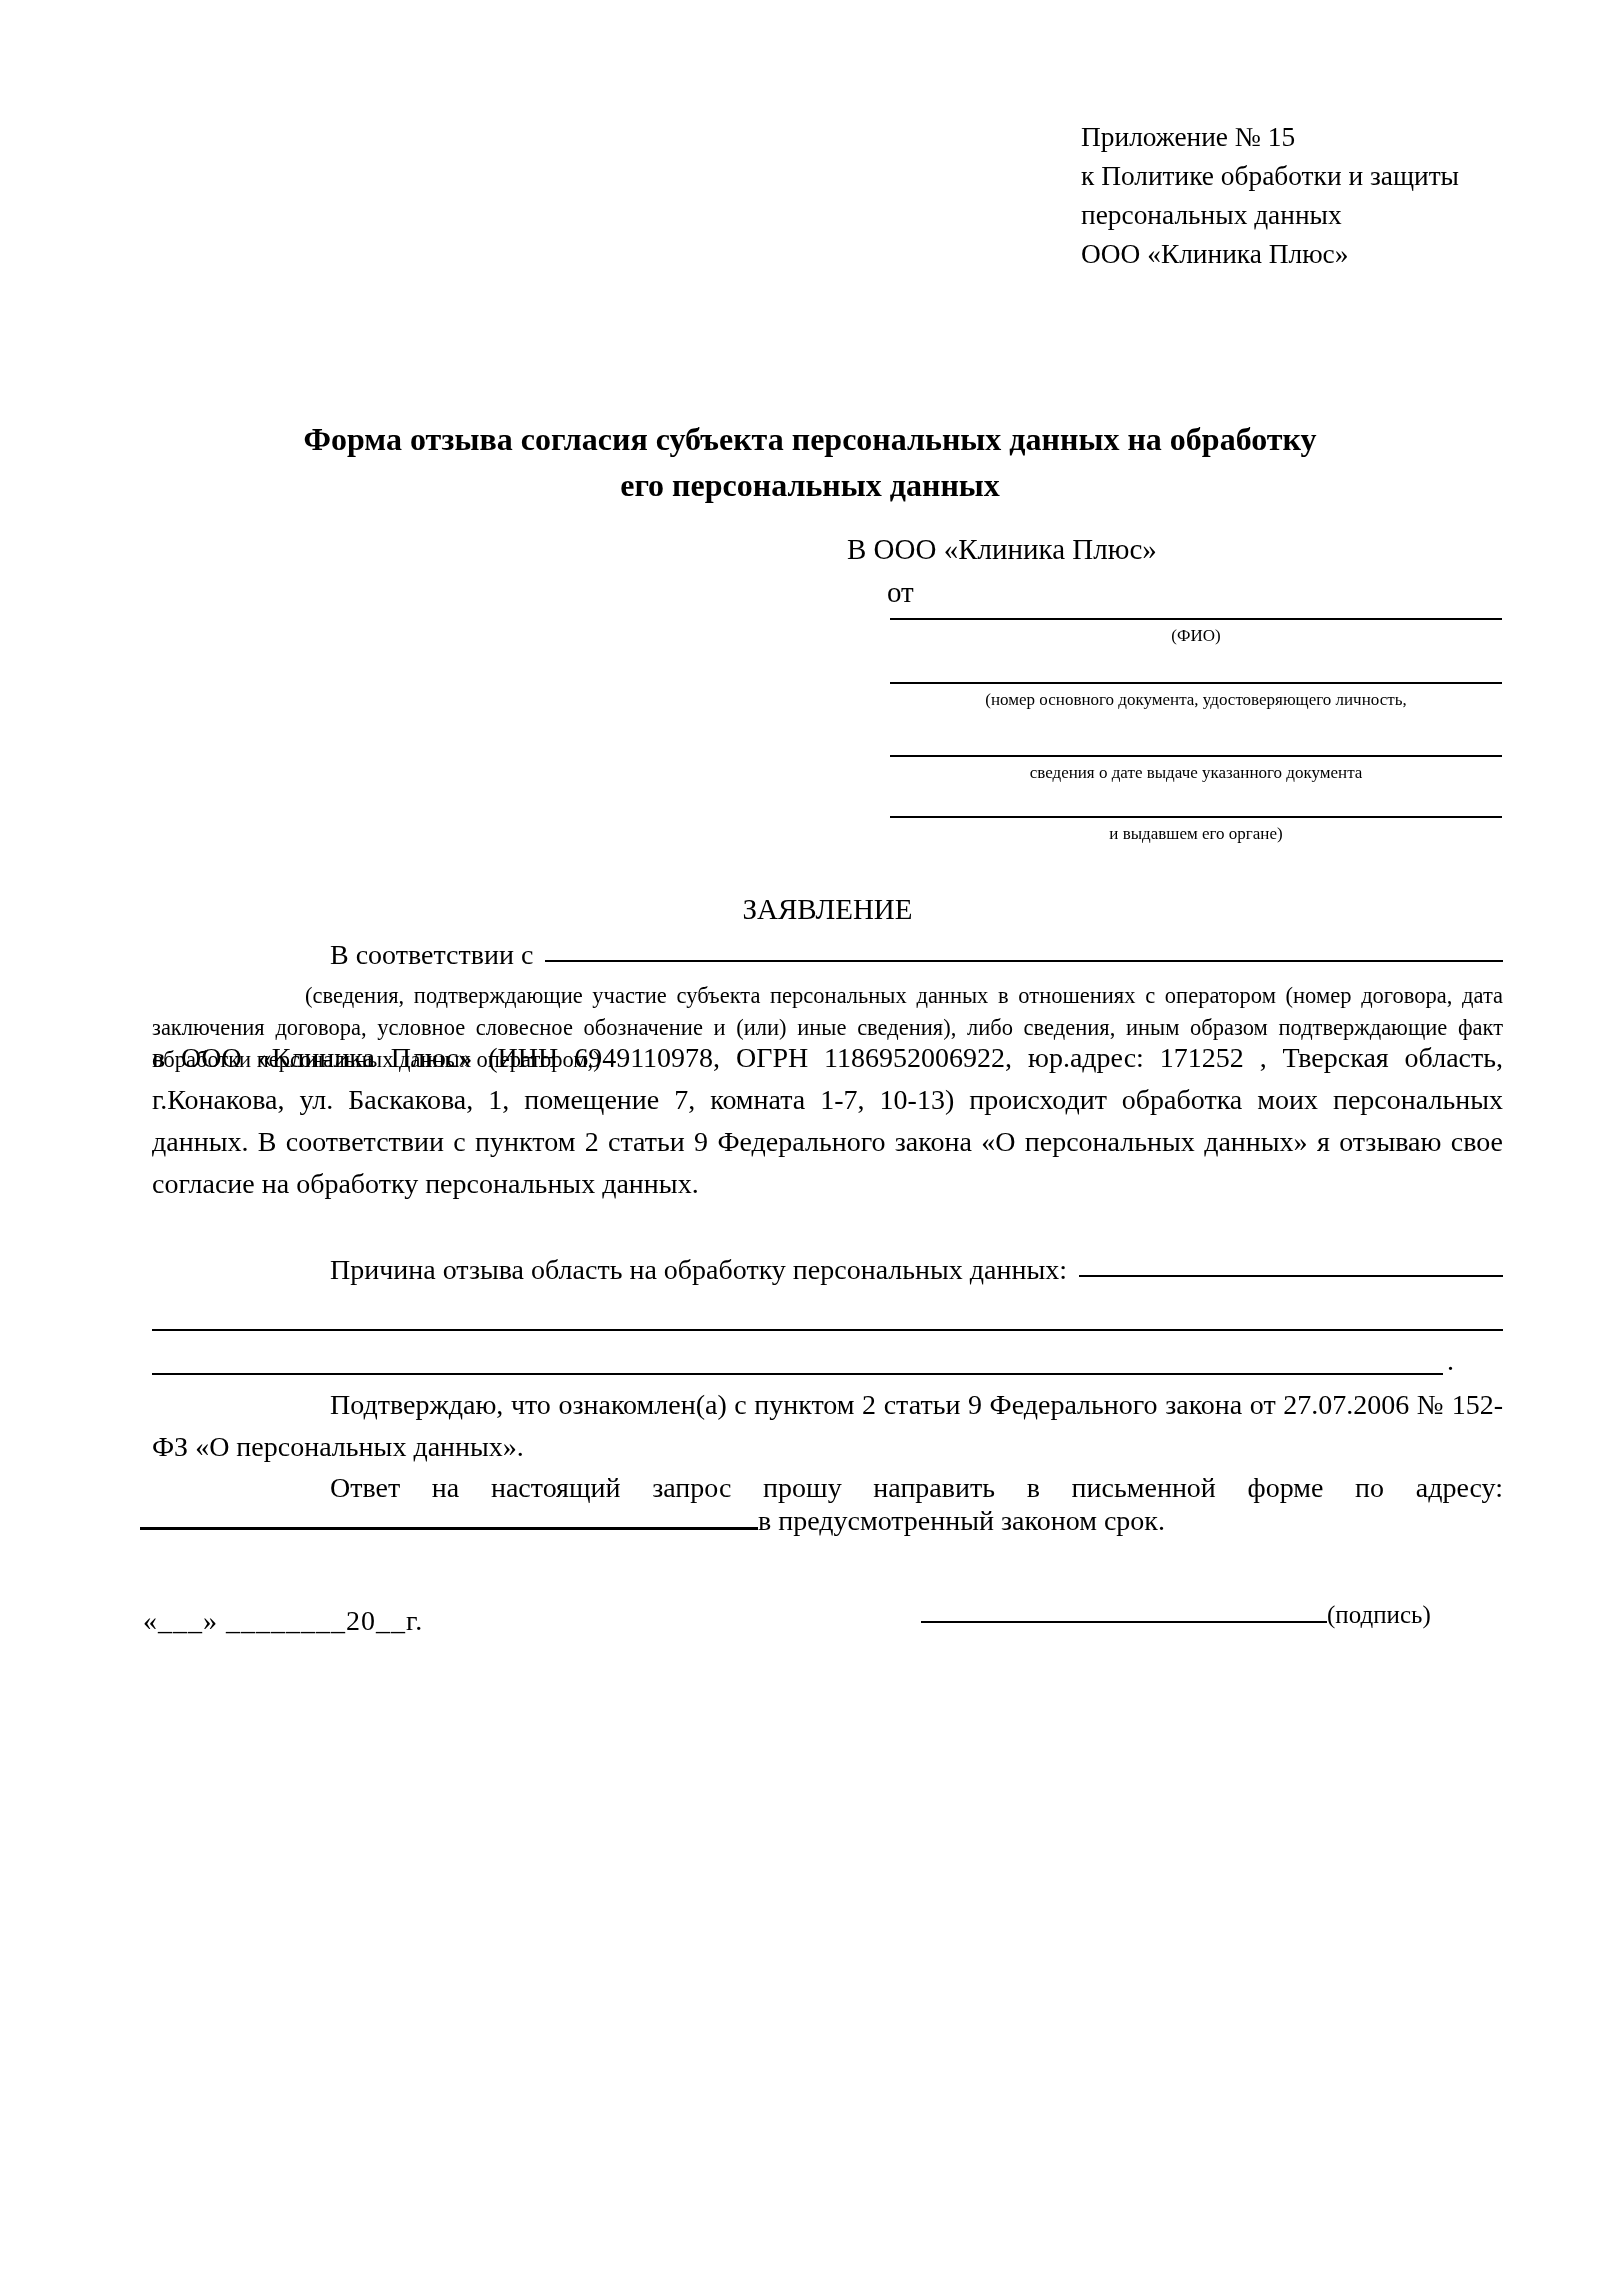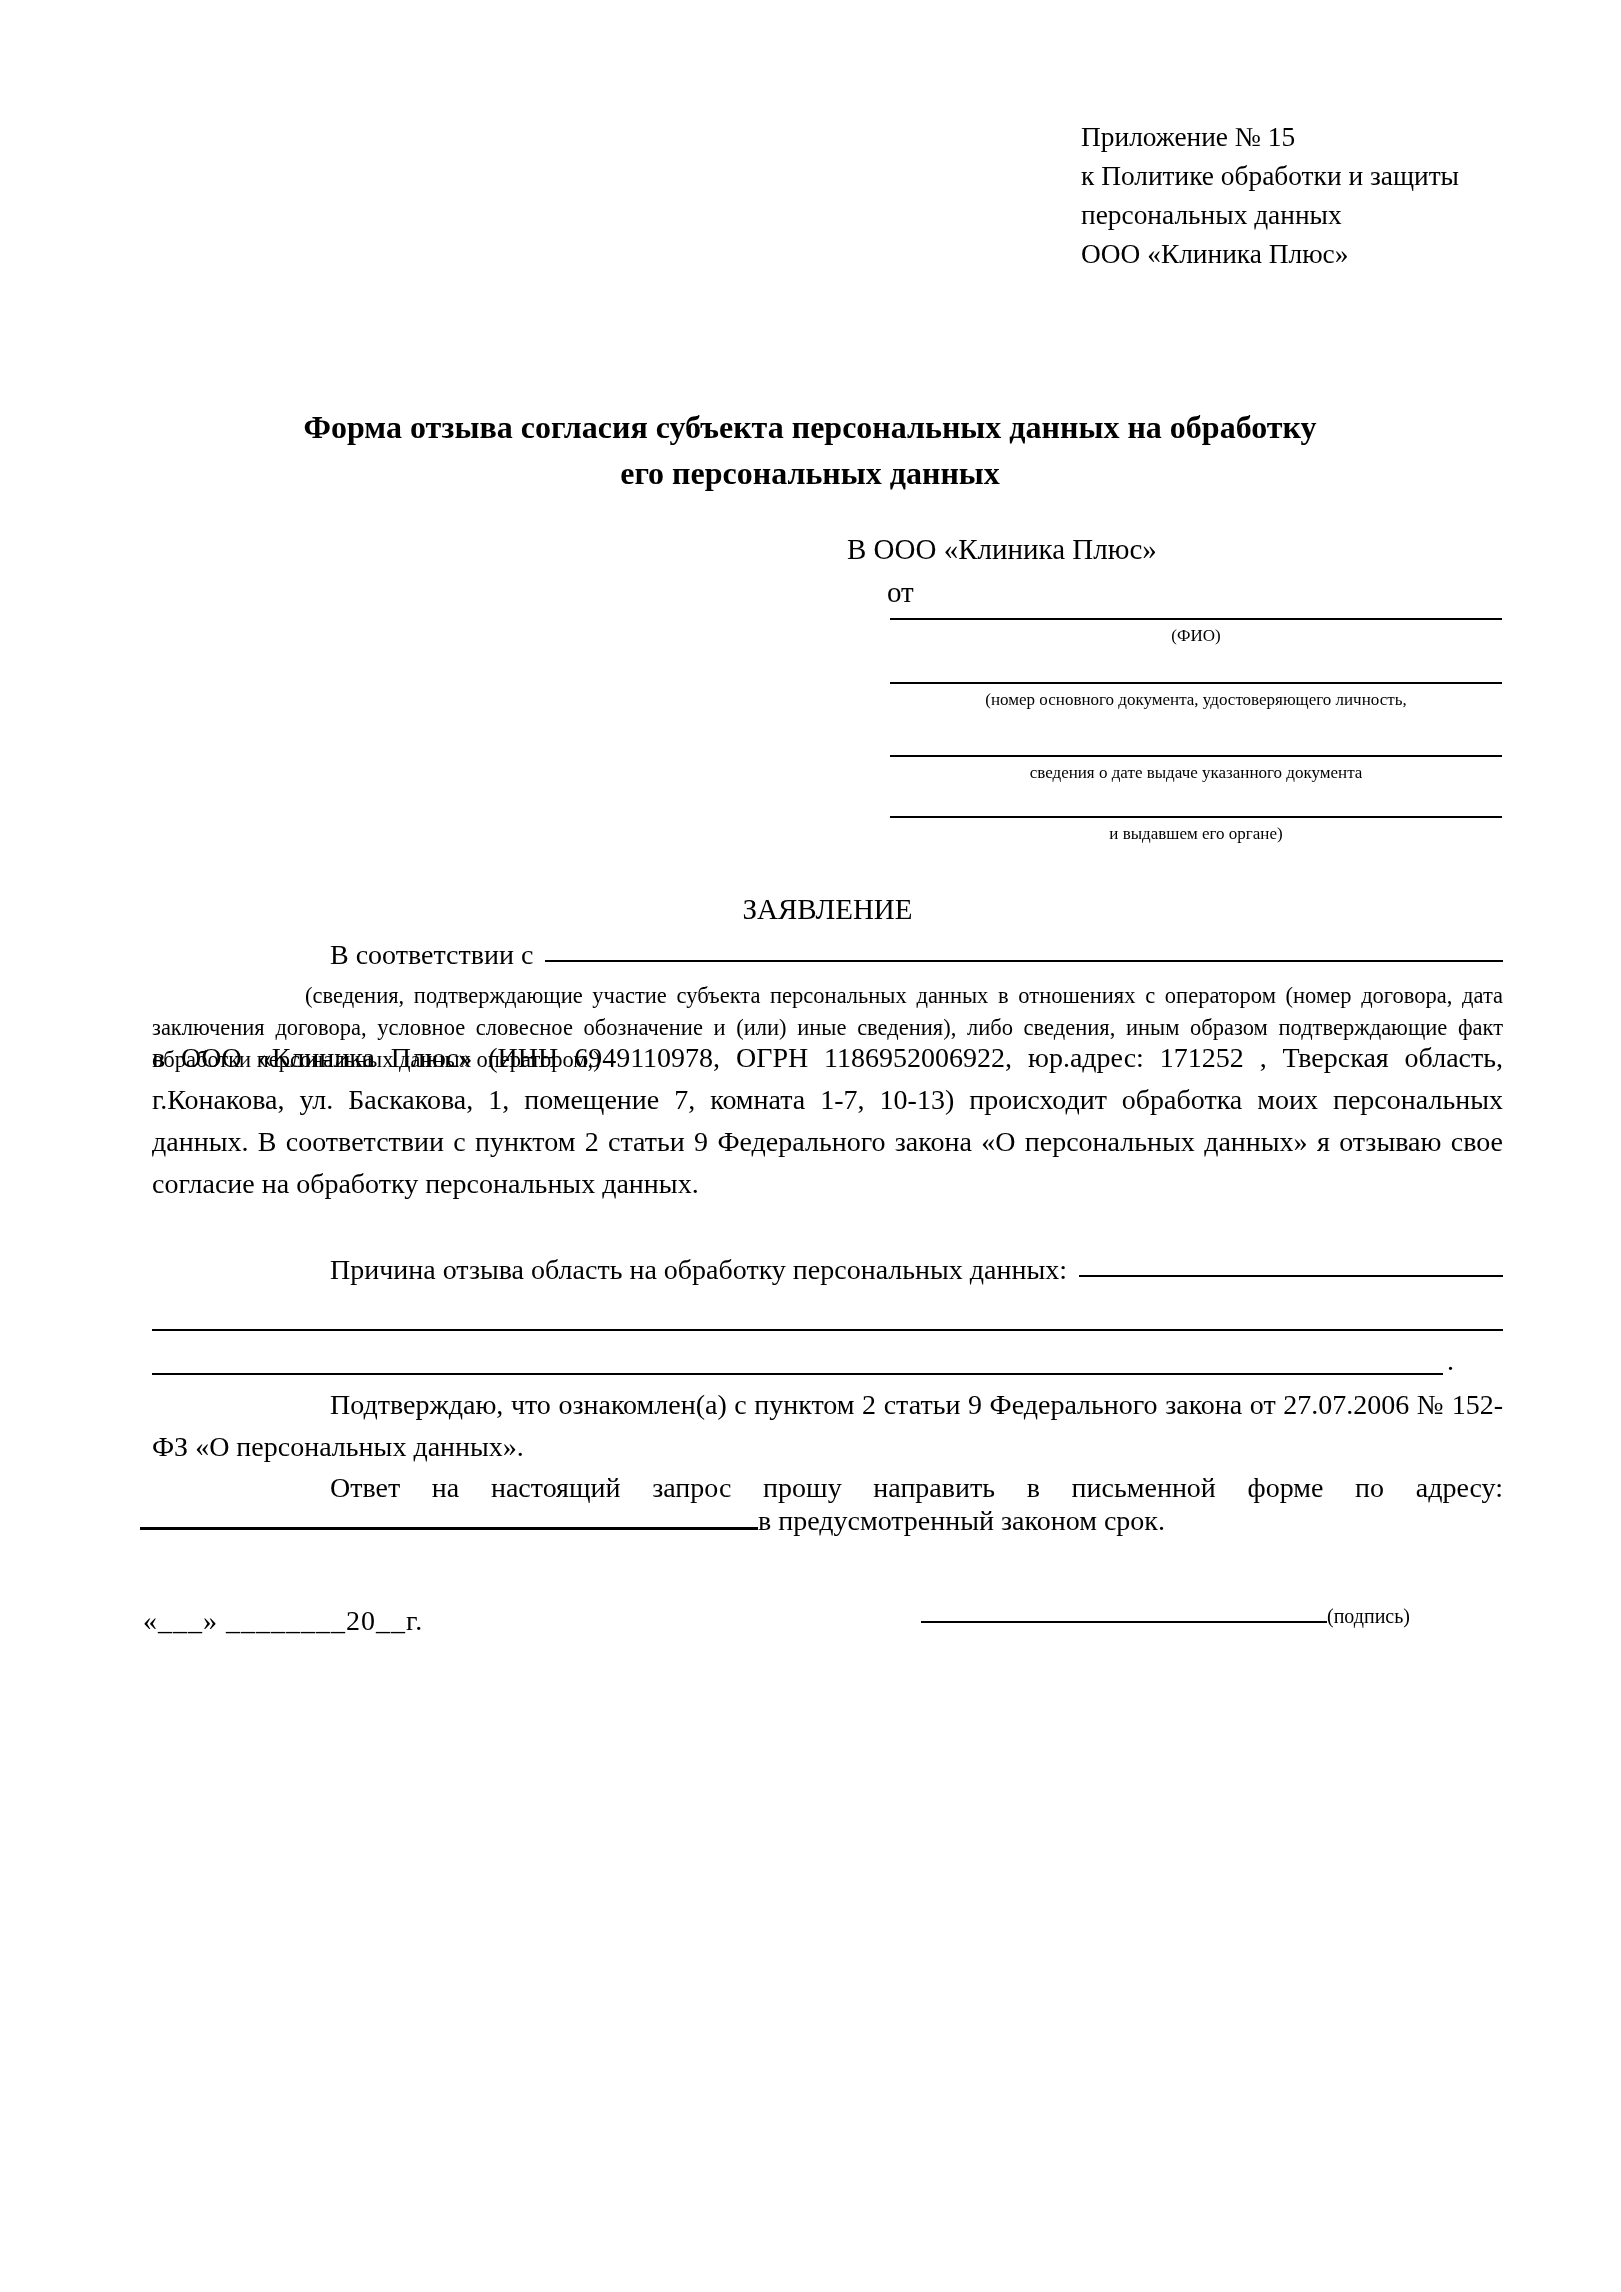--- a/index.html
+++ b/index.html
@@ -21,21 +21,21 @@
   .header-block {
     left: 1081px;
     top: 118px;
     font-size: 27.4px;
     line-height: 39px;
     text-align: left;
   }
 
   .doc-title {
     left: 124px;
-    top: 404px;
+    top: 416px;
     width: 1372px;
     text-align: center;
     font-weight: bold;
     font-size: 32px;
     line-height: 46px;
   }
 
   .to-line   { left: 831px; top: 533px; font-size: 29px; margin-left: 16px; }
   .from-line { left: 887px; top: 576px; font-size: 29px; }
 
@@ -147,21 +147,21 @@
   .date-line {
     left: 143px;
     top: 1600px;
     font-size: 28px;
     line-height: 41px;
     letter-spacing: 1px;
   }
   .signature-line {
     left: 921px;
     top: 1592px;
-    font-size: 20px;
+    font-size: 25px;
     line-height: 41px;
   }
 </style>
 </head>
 <body>
 
 <div class="page">
 
   <div class="abs header-block">
     <div>Приложение № 15</div>

